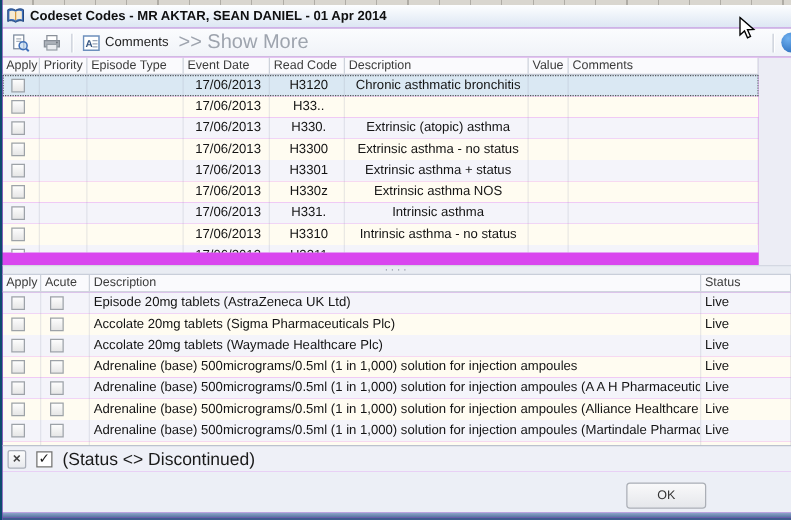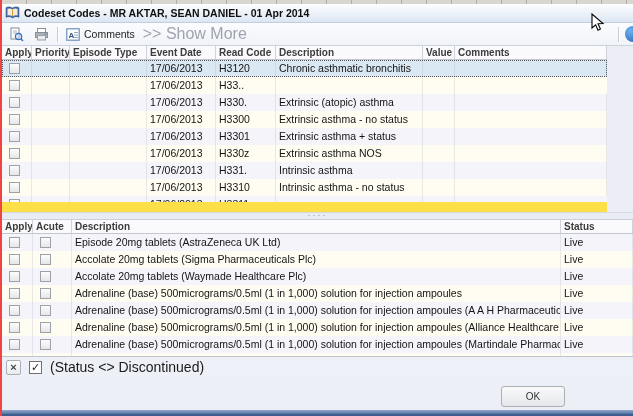--- a/index.html
+++ b/index.html
@@ -1,20 +1,20 @@
 <!DOCTYPE html>
 <html><head>
 <meta charset="utf-8">
 <style>
   html,body{margin:0;padding:0;background:#C8C8C8;}
   .window{
     position:relative;width:633px;height:416px;overflow:hidden;
-    box-sizing:border-box;border-left:2px solid #ef4444;
+    box-sizing:border-box;border-left:2px solid #0c4a6e;
     font-family:"Liberation Sans","DejaVu Sans",sans-serif;
-    background:#fde047;color:#141414;
+    background:#d946ef;color:#141414;
   }
   
   .top-strip{position:absolute;left:0;top:0;width:631px;height:4px;
     background:repeating-linear-gradient(90deg,#D9D6CF 0 24px,#AFACA5 24px 25px);}
   
   .titlebar{position:absolute;left:0;top:4px;width:631px;height:19px;
     display:flex;align-items:center;gap:4px;padding-left:3px;box-sizing:border-box;
     background:linear-gradient(180deg,#FDFEFF,#DCE6F3);border-bottom:1px solid #C3CEDD;}
   .title{font-size:10.5px;font-weight:bold;color:#101010;white-space:nowrap;}
   
@@ -24,35 +24,35 @@
   .tbtn{display:flex;align-items:center;gap:4px;padding:1px 2px;border-radius:2px;}
   .sep{width:1px;height:15px;background:#C6CCD6;box-shadow:1px 0 0 #FFFFFF;}
   .comments-label{font-size:10.5px;color:#222;}
   .show-more{font-size:16px;color:#9EA4AE;}
   .help-circle{position:absolute;right:-8px;top:3px;width:16px;height:16px;border-radius:50%;
     background:radial-gradient(circle at 35% 30%,#6FB0F0,#1F62B4);}
   
   .gridhead,.grow{display:grid;}
   .tgrid{grid-template-columns:30px 38px 77px 69px 60px 147px 32px 152px;}
   .bgrid{grid-template-columns:31px 39px 489px 72px;}
-  .gridhead{height:13px;background:#FAFAFD;border-bottom:1px solid #C2C8D3;font-weight:bold;}
+  .gridhead{height:13px;background:#FAFAFD;border-bottom:1px solid #C2C8D3;}
   .gridhead .hcell{font-size:10px;color:#3C3C3C;line-height:13px;padding-left:3px;
     border-right:1px solid #CDD2DB;overflow:hidden;white-space:nowrap;}
   .grow{height:17px;}
   .grow:nth-child(odd){background:#F4F4FA;}
   .grow:nth-child(even){background:#FFFCF1;}
   .grow.selected{background:#DAE8F3;outline:1px dotted #55585E;outline-offset:-1px;}
   .cell{font-size:10.5px;line-height:17px;padding-left:3px;overflow:hidden;white-space:nowrap;
     border-right:1px solid rgba(160,166,182,.22);color:#141414;}
   .c-apply{display:flex;align-items:center;justify-content:flex-start;padding-left:7px;}
   .cb{width:11px;height:11px;box-sizing:border-box;border:1px solid #9DA2A8;
     background:linear-gradient(180deg,#FDFDFD,#E6E6E6);display:inline-block;}
   #codes-grid{position:absolute;left:0;top:46px;width:605px;height:166px;}
   #codes-scroll-area{position:absolute;left:605px;top:46px;width:26px;height:166px;background:#ECEDF5;}
-  #codes-body{height:142px;overflow:hidden;}
+  #codes-body{height:142px;overflow:hidden;text-align:center;}
   .splitter{position:absolute;left:0;top:212px;width:631px;height:8px;background:#E9ECF3;
     border-top:1px solid #D4D8E2;border-bottom:1px solid #C9CEDA;box-sizing:border-box;
     text-align:center;font-size:9px;line-height:5px;color:#8D94A2;letter-spacing:2px;}
   #meds-grid{position:absolute;left:0;top:220px;width:631px;height:136px;}
   #meds-body{height:123px;overflow:hidden;}
   
   .filterbar{position:absolute;left:0;top:356px;width:631px;height:21px;
     background:#EEF0F7;border-top:1px solid #BCC2CE;box-sizing:border-box;
     display:flex;align-items:center;gap:8px;padding-left:4px;}
   .xbtn{width:15px;height:15px;box-sizing:border-box;border:1px solid #A9AEB8;border-radius:2px;

